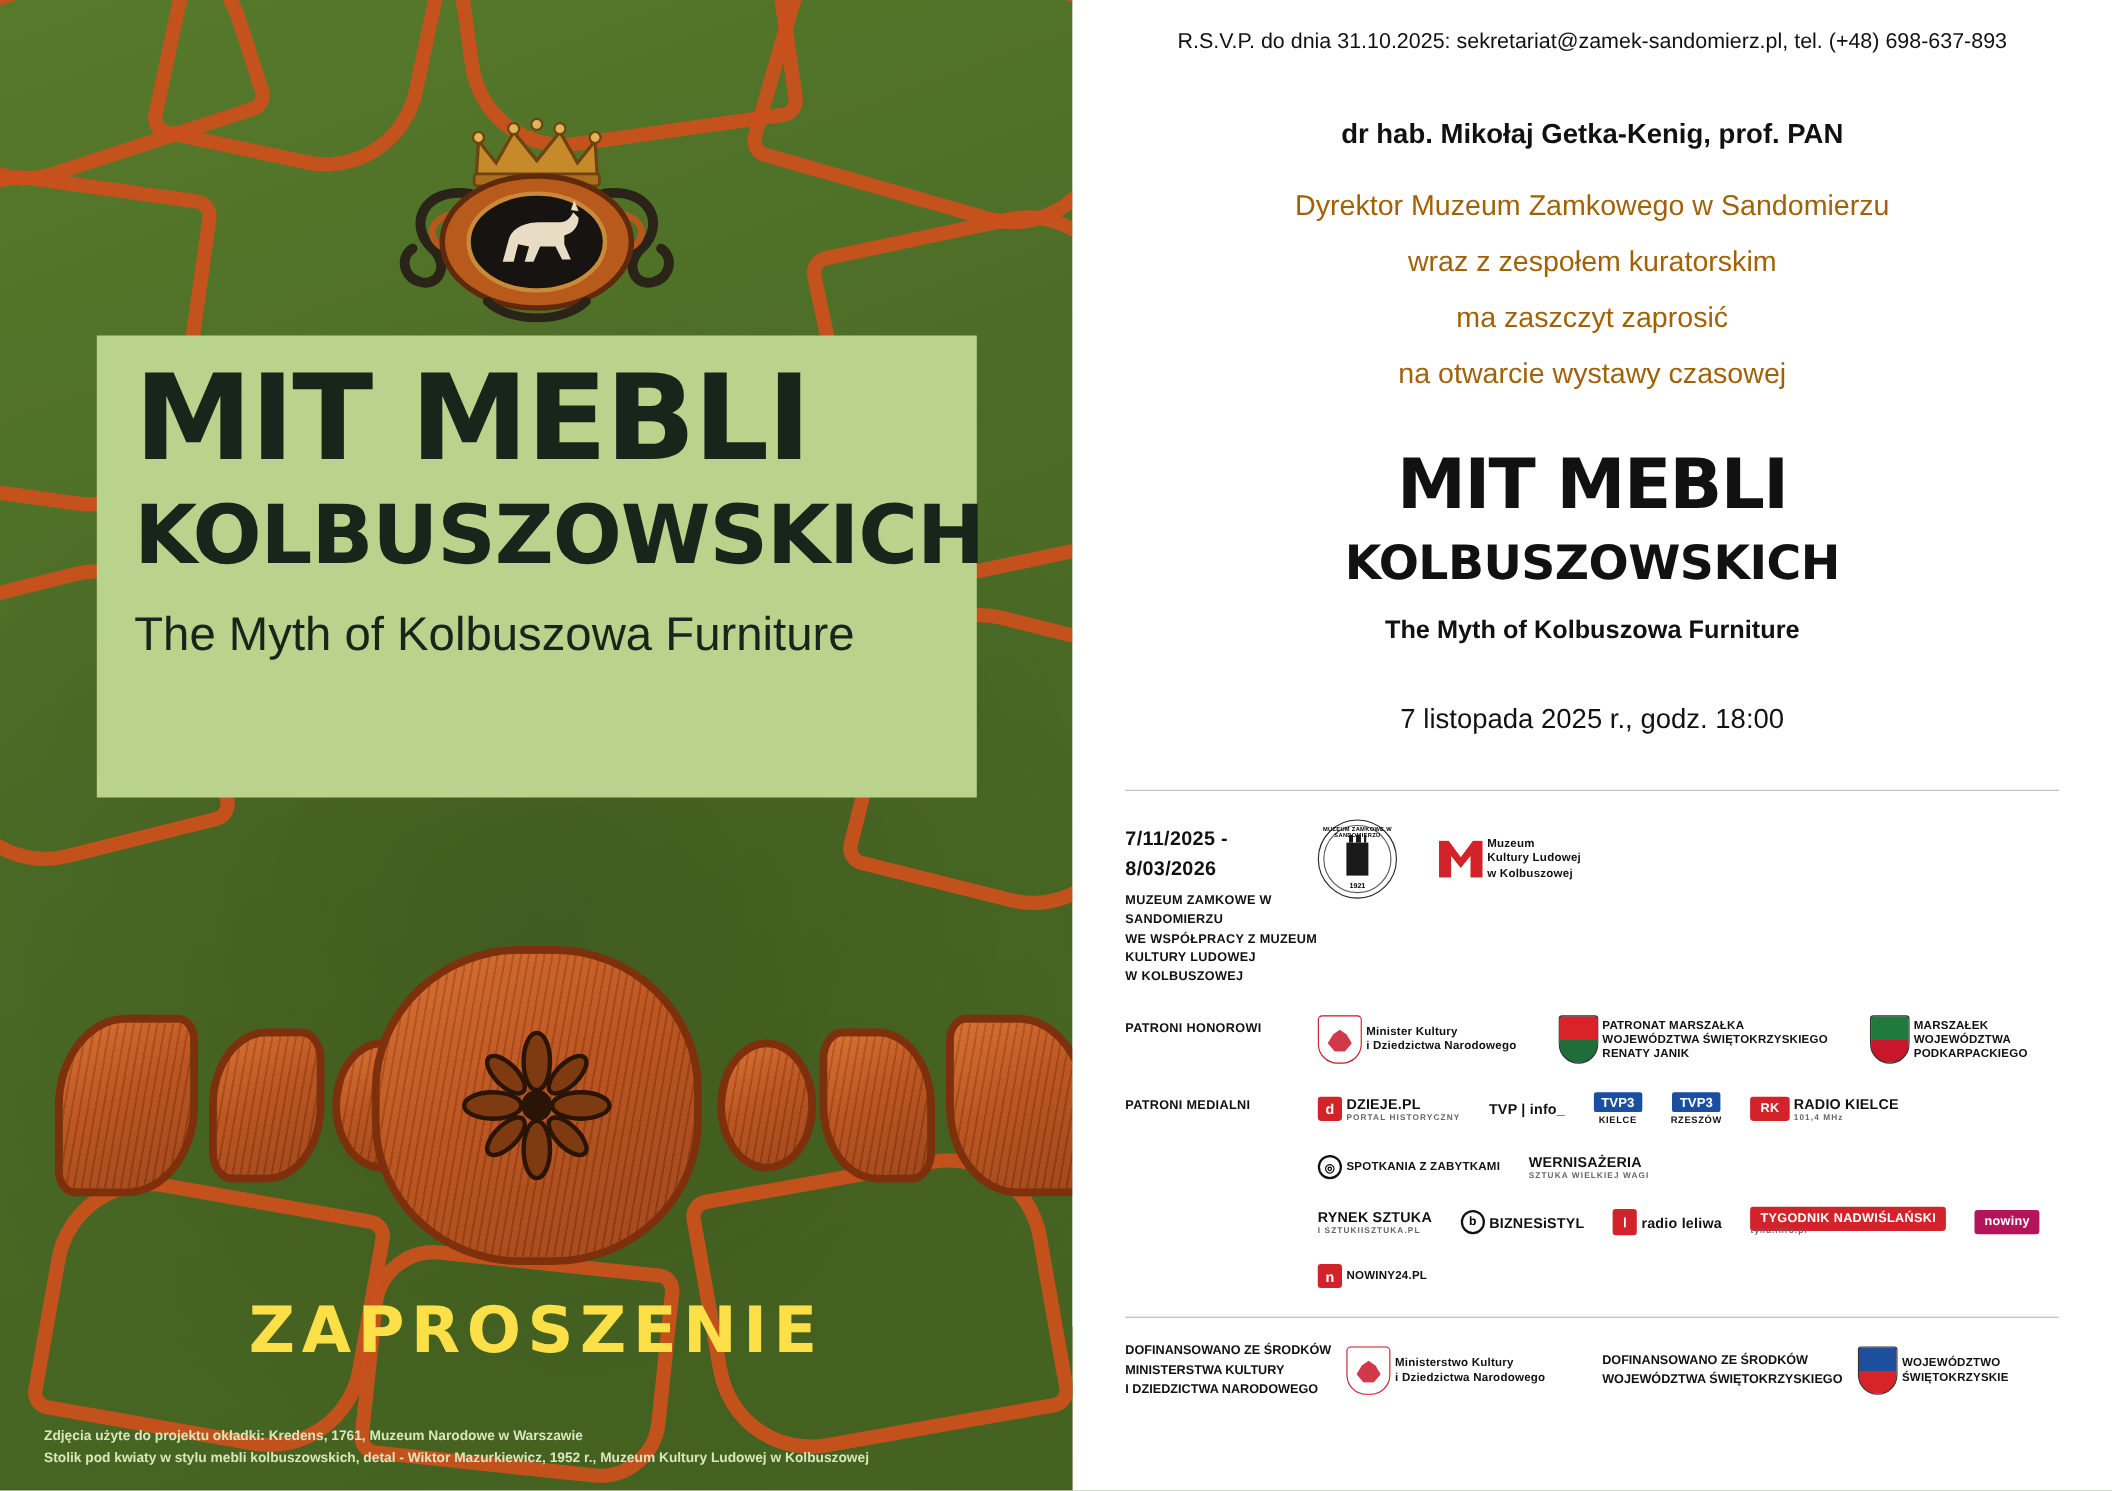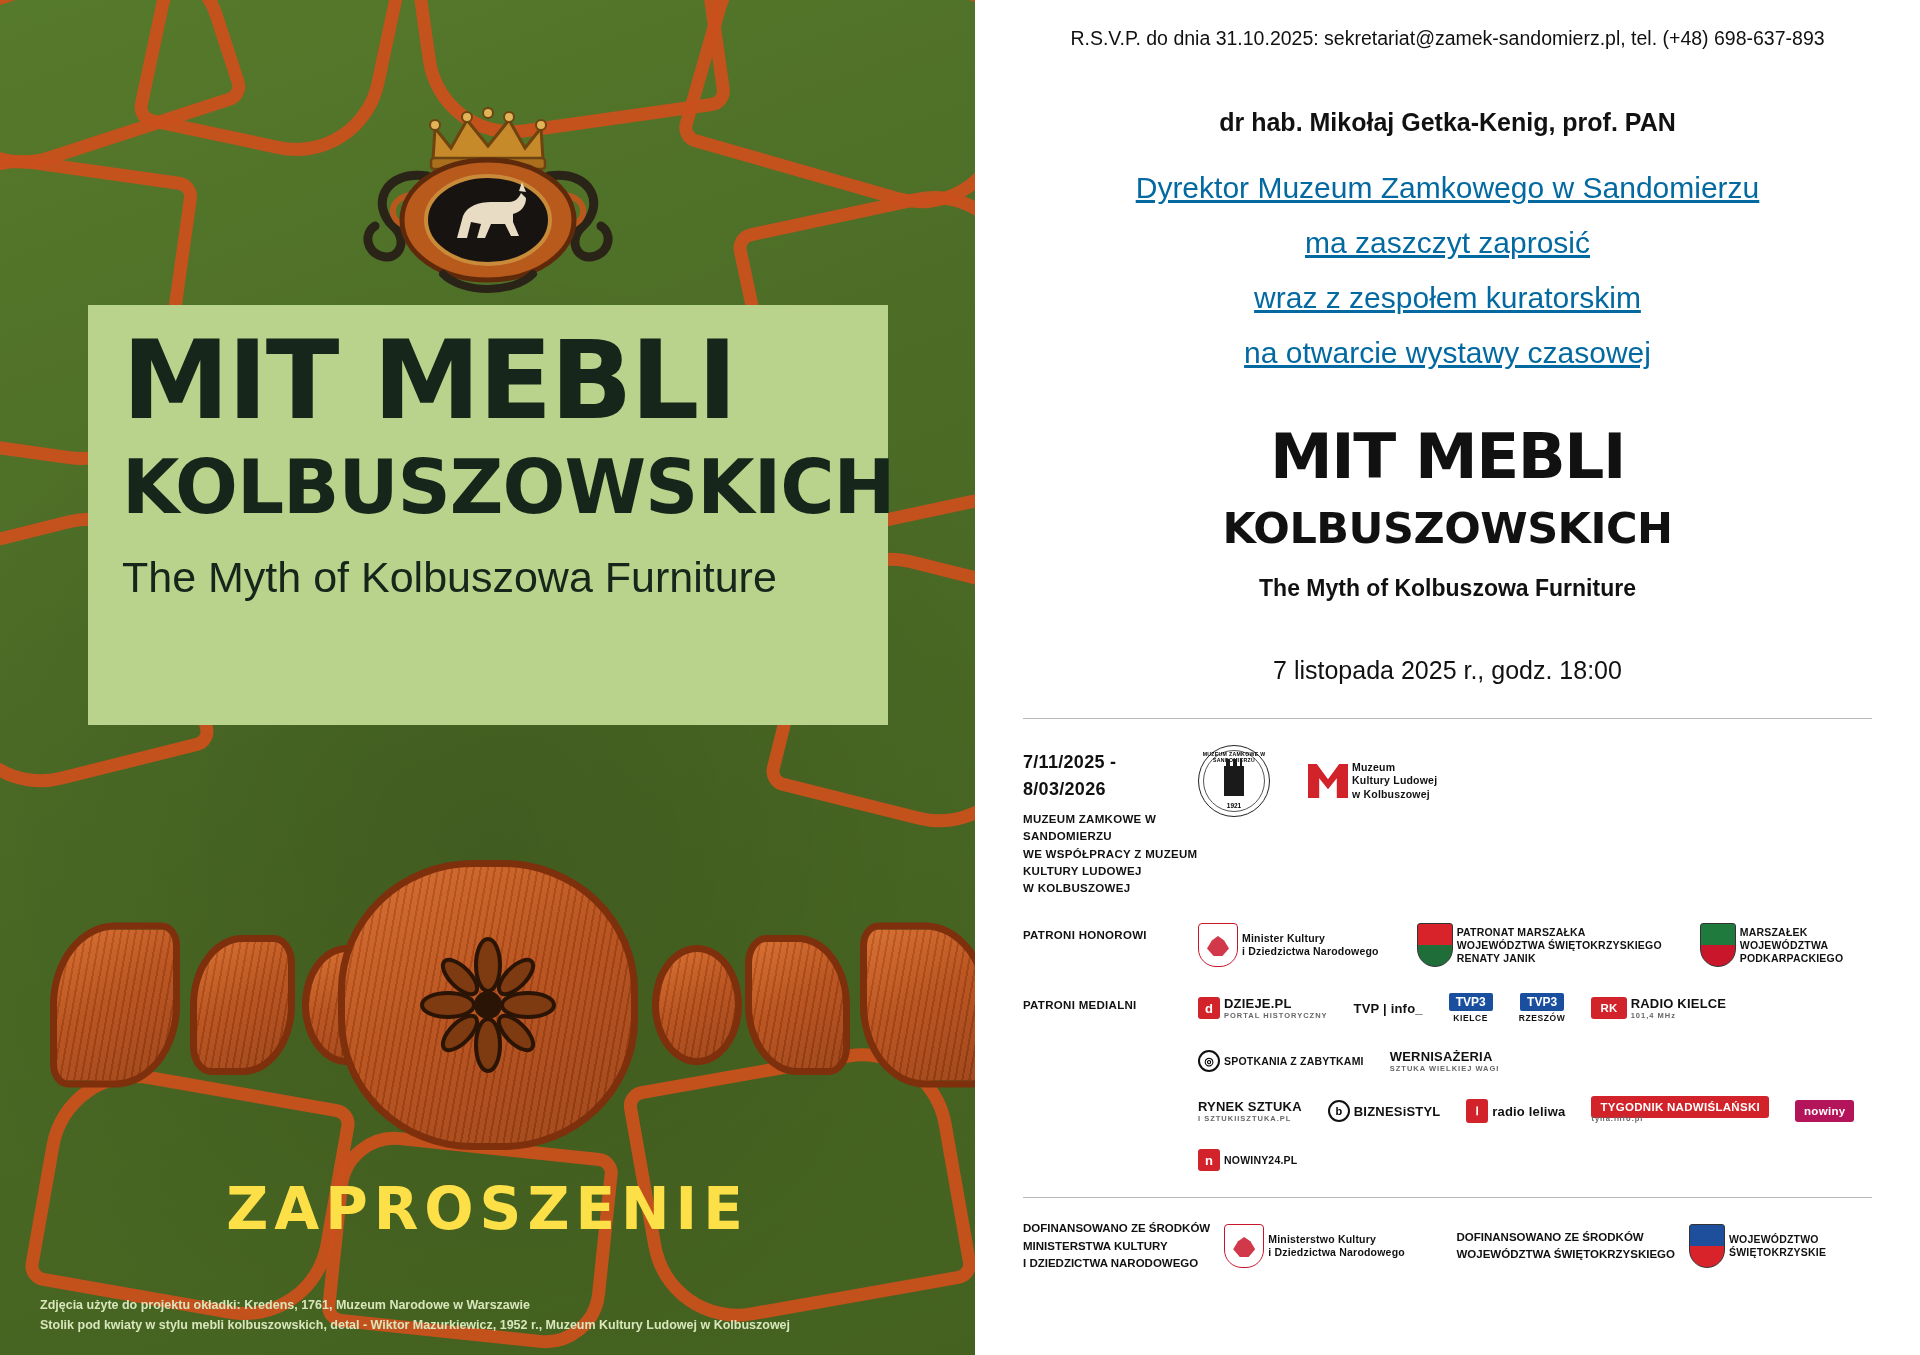--- a/index.html
+++ b/index.html
@@ -145,21 +145,21 @@
   }
   .invite {
     text-align: center;
     margin-top: 58px;
   }
   .inv-name {
     font-size: 25px; font-weight: 700; color: #111;
     margin-bottom: 36px;
   }
   .inv-line {
-    font-size: 30px; color: #0369a1; line-height: 1.0; margin-bottom: 25px; text-decoration: underline;
+    font-size: 26px; color: #a16207; line-height: 1.0; margin-bottom: 25px;
   }
   .r-title {
     font-family: "DejaVu Sans", sans-serif;
     font-weight: 700;
     font-size: 63px;
     letter-spacing: -1.5px;
     color: #111;
     margin-top: 52px;
   }
   .r-subtitle {
@@ -344,22 +344,22 @@
     </div>
   </div>
 
   <div class="right">
 
     <div class="rsvp">R.S.V.P. do dnia 31.10.2025: sekretariat@zamek-sandomierz.pl, tel. (+48) 698-637-893</div>
 
     <div class="invite">
       <div class="inv-name">dr hab. Mikołaj Getka-Kenig, prof. PAN</div>
       <div class="inv-line">Dyrektor Muzeum Zamkowego w Sandomierzu</div>
+      <div class="inv-line">wraz z zespołem kuratorskim</div>
       <div class="inv-line">ma zaszczyt zaprosić</div>
-      <div class="inv-line">wraz z zespołem kuratorskim</div>
       <div class="inv-line">na otwarcie wystawy czasowej</div>
 
       <div class="r-title">MIT MEBLI</div>
       <div class="r-subtitle">KOLBUSZOWSKICH</div>
       <div class="r-en">The Myth of Kolbuszowa Furniture</div>
 
       <div class="r-when">7 listopada 2025 r., godz. 18:00</div>
     </div>
 
     <div class="footer">

